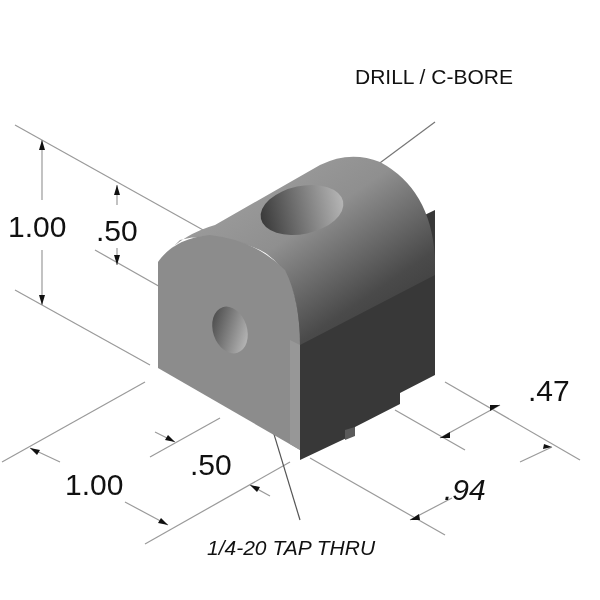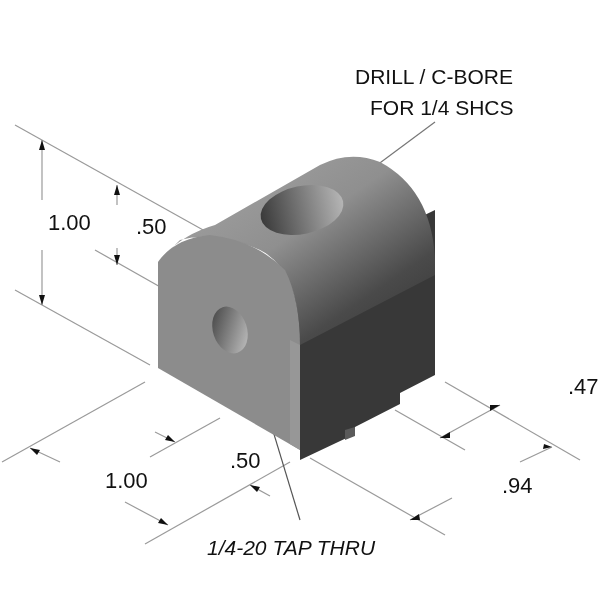--- a/index.html
+++ b/index.html
@@ -1,19 +1,19 @@
 <!DOCTYPE html>
 <html><head>
 <meta charset="utf-8">
 <style>
   html,body{margin:0;padding:0;background:#fff;}
   #stage{position:relative;width:600px;height:600px;overflow:hidden;background:#fff;font-family:"Liberation Sans",sans-serif;border-radius:18px;}
   svg{position:absolute;left:0;top:0;}
   .lbl{position:absolute;color:#111;font-family:"Liberation Sans",sans-serif;white-space:nowrap;line-height:1;}
-  .dim{font-size:22px;margin-left:40px;}
+  .dim{font-size:30px;}
   .note{font-size:21px;text-align:center;}
 </style>
 </head>
 <body>
 
 <div id="stage">
   <svg width="600" height="600" viewBox="0 0 600 600">
     <defs>
       <linearGradient id="topGrad" x1="0" y1="0" x2="1" y2="1">
         <stop offset="0" stop-color="#a8a8a8"></stop>
@@ -88,22 +88,21 @@
 
       <path d="M300,345 L300,450 L290,444 L290,340 Z" fill="#979797"></path>
 
       <ellipse cx="302" cy="210" rx="42" ry="24" transform="rotate(-12 302 210)" fill="url(#holeTop)"></ellipse>
 
       <ellipse cx="230" cy="330" rx="17" ry="24" transform="rotate(-18 230 330)" fill="url(#holeFront)"></ellipse>
     </g>
   </svg>
 
   <div class="lbl note" style="left:355px;top:66px;">DRILL / C-BORE</div>
-  <div class="lbl note" style="left:370px;top:97px;">FOR 1/4 SHCS</div>
   <div class="lbl note" style="left:207px;top:537px;font-style:italic;">1/4-20 TAP THRU</div>
 
   <div class="lbl dim" style="left:8px;top:212px;">1.00</div>
   <div class="lbl dim" style="left:96px;top:216px;">.50</div>
   <div class="lbl dim" style="left:65px;top:470px;">1.00</div>
   <div class="lbl dim" style="left:190px;top:450px;">.50</div>
-  <div class="lbl dim" style="left:462px;top:475px;">.94</div>
+  <div class="lbl dim" style="left:444px;top:475px;font-style:italic;">.94</div>
   <div class="lbl dim" style="left:528px;top:376px;">.47</div>
 </div>
 
 </body></html>

